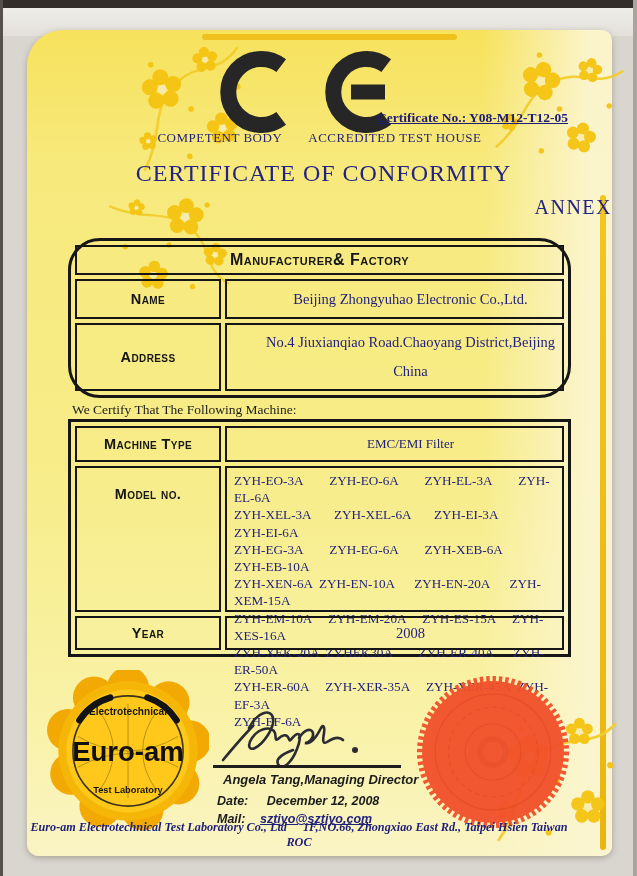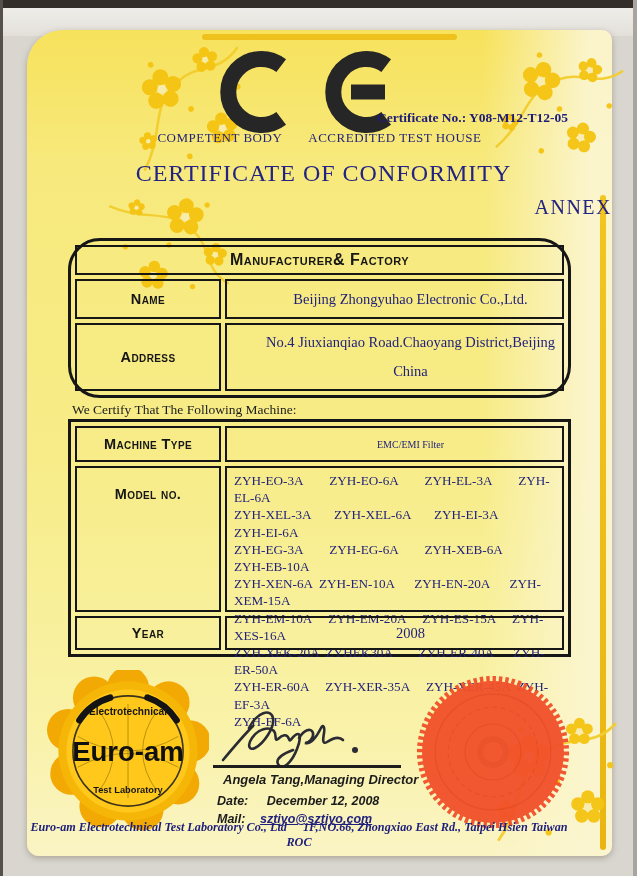--- a/index.html
+++ b/index.html
@@ -31,21 +31,21 @@
   .gold-bar-top {
     left:175px; top:4px; width:255px; height:6px;
     background:#eec11c; border-radius:3px;
   }
   .gold-bar-right {
     right:6px; top:165px; width:6px; height:655px;
     background:linear-gradient(180deg,#f2c51f,#eab511); border-radius:3px;
   }
 
   .cert-no { left:350px; top:80px; width:215px;
-    font:bold 13.5px "Liberation Serif", serif; color:#1c1c78; }
+    font:bold 13.5px "Liberation Serif", serif; color:#1c1c78;text-decoration:underline; }
   .body-line { left:0; top:100px; width:585px; text-align:center;
     font:13px "Liberation Serif", serif; color:#23237a; letter-spacing:.5px; }
   .body-line .gap { display:inline-block; width:26px; }
   .doc-title { left:0; top:130px; width:593px; text-align:center;
     font:400 24px "Liberation Serif", serif; color:#232384; letter-spacing:1px; }
   .doc-subtitle { left:0; top:166px; width:585px; text-align:right;
     font:400 20px "Liberation Serif", serif; color:#232384; letter-spacing:1.5px; }
 
   
   .tbl { position:absolute; border:3px solid #161616; padding:4px;
@@ -167,21 +167,21 @@
         <div>China</div>
       </div>
     </div>
   </div>
 
   <div class="abs certify">We Certify That The Following Machine:</div>
 
   <div class="tbl" style="left:41px; top:389px; width:503px;">
     <div class="trow" style="height:36px">
       <div class="cell lcell">Machine Type</div>
-      <div class="cell vcell" style="font-size:10px">EMC/EMI Filter</div>
+      <div class="cell vcell" style="font-size:13px">EMC/EMI Filter</div>
     </div>
     <div class="trow model-row" style="height:146px">
       <div class="cell lcell">Model no.</div>
       <div class="cell vcell model-cell">
         <div class="model-line">ZYH-EO-3A        ZYH-EO-6A        ZYH-EL-3A        ZYH-EL-6A</div>
         <div class="model-line">ZYH-XEL-3A       ZYH-XEL-6A       ZYH-EI-3A        ZYH-EI-6A</div>
         <div class="model-line">ZYH-EG-3A        ZYH-EG-6A        ZYH-XEB-6A       ZYH-EB-10A</div>
         <div class="model-line">ZYH-XEN-6A  ZYH-EN-10A      ZYH-EN-20A      ZYH-XEM-15A</div>
         <div class="model-line">ZYH-EM-10A     ZYH-EM-20A     ZYH-ES-15A     ZYH-XES-16A</div>
         <div class="model-line">ZYH-XEK-20A  ZYHEK30A        ZYH-ER-40A      ZYH-ER-50A</div>

